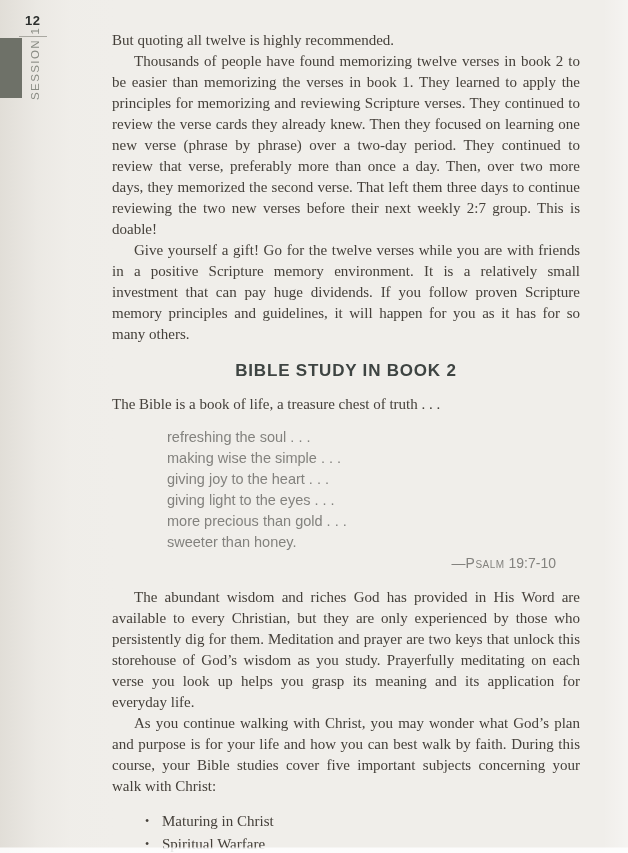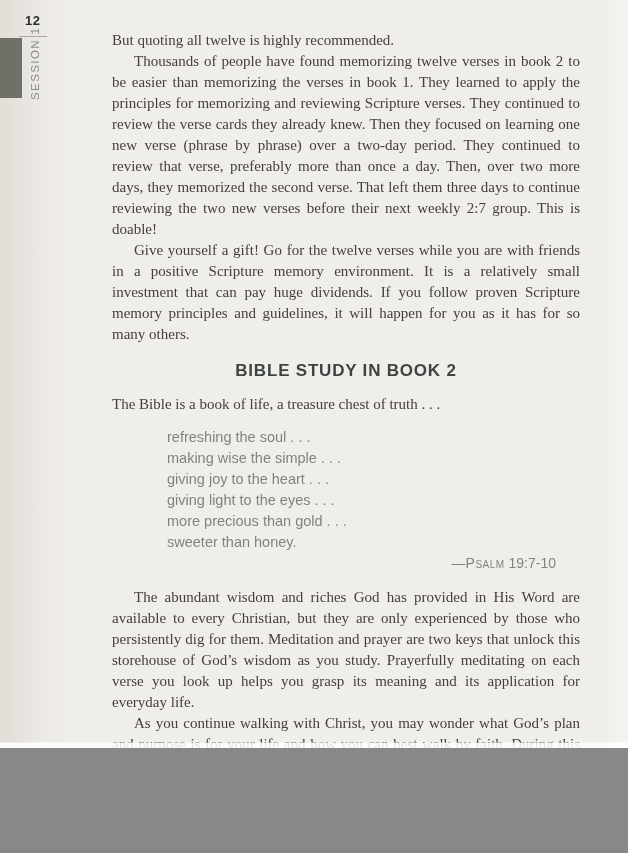--- a/index.html
+++ b/index.html
@@ -1,18 +1,18 @@
 <!DOCTYPE html>
 <html><head>
 <meta charset="utf-8">
 <style>
   html,body{margin:0;padding:0;background:#888;}
   .page{
     position:relative;
-    width:628px;height:748px;
+    width:628px;height:853px;
     margin:0 auto;
     background:#f0eeea;
     overflow:hidden;
     font-family:"Liberation Serif", serif;
   }
   
   .page::before{
     content:"";position:absolute;inset:0;pointer-events:none;
     background:
       linear-gradient(0deg, rgba(255,255,255,.85) 0 5px, rgba(255,255,255,0) 6px),

